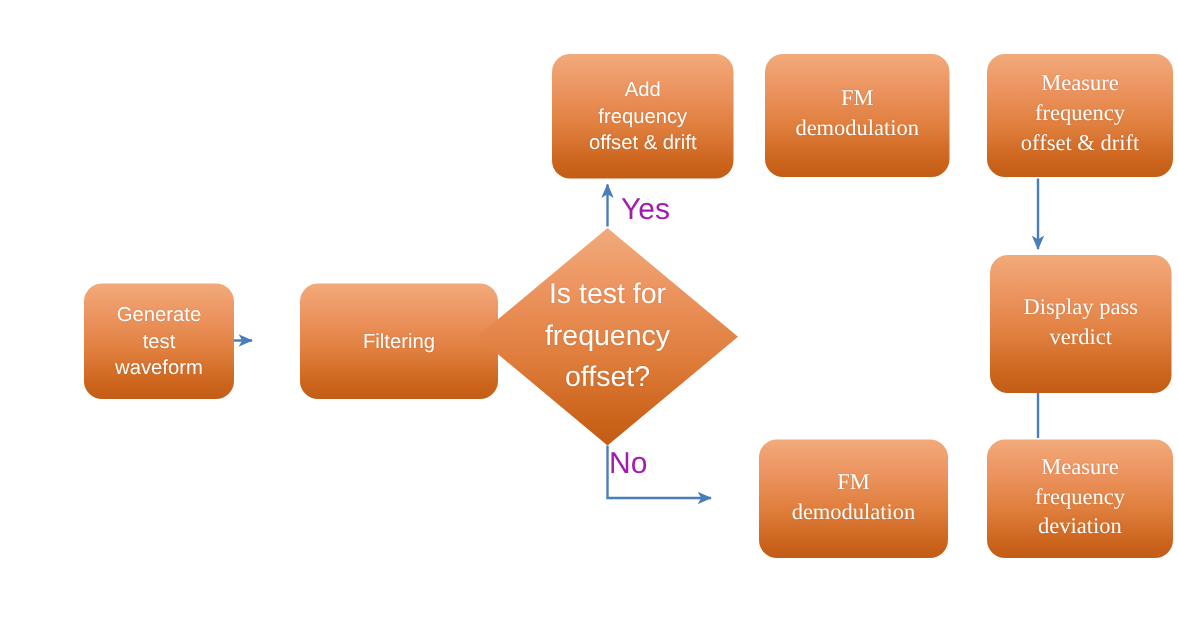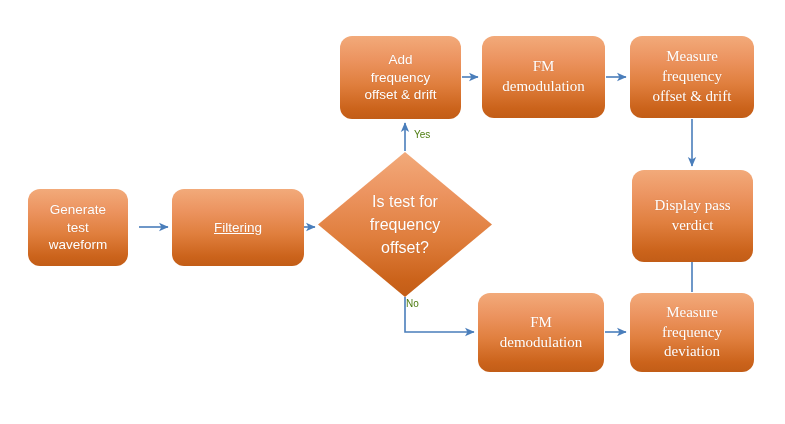--- a/index.html
+++ b/index.html
@@ -29,20 +29,21 @@
     align-items: center;
     justify-content: center;
     text-align: center;
     color: #ffffff;
     box-sizing: border-box;
     background: linear-gradient(to bottom, #f2aa7a 0%, #ec9460 28%, #e07f3e 58%, #cb631b 88%, #c25d17 100%);
     border-radius: 12px;
     line-height: 1.32;
     z-index: 2;
     text-shadow: 0 0 1px rgba(120,50,10,0.25);
+    margin-left: 28px;
   }
   .node.sans {
     font-family: "Liberation Sans", sans-serif;
     font-size: 13.5px;
   }
   .node.serif {
     font-family: "Liberation Serif", serif;
     font-size: 15px;
   }
   .node span {
@@ -64,29 +65,29 @@
     left: 0;
     top: 0;
     width: 100%;
     height: 100%;
     display: flex;
     align-items: center;
     justify-content: center;
     text-align: center;
     color: #ffffff;
     font-family: "Liberation Sans", sans-serif;
-    font-size: 16px;
+    font-size: 19px;
     line-height: 1.45;
     text-shadow: 0 0 1px rgba(120,50,10,0.25);
   }
   .edge-label {
     position: absolute;
-    color: #4d7c0f;
+    color: #a21caf;
     font-family: "Liberation Sans", sans-serif;
-    font-size: 10px;
+    font-size: 20px;
     z-index: 3;
     white-space: nowrap;
   }
 </style>
 </head>
 <body>
 
 <div id="canvas">
 
   <svg id="wires" viewBox="0 0 785 424">
@@ -115,21 +116,21 @@
       <line x1="692" y1="292" x2="692" y2="246" marker-end="url(#arrowhead)"></line>
     </g>
   </svg>
 
   <div class="node sans" style="left:28px; top:189px; width:100px; height:77px;">
     <span style="white-space:pre-line;">Generate
 test
 waveform</span>
   </div>
 
-  <div class="node sans" style="left:172px; top:189px; width:132px; height:77px;text-decoration:underline;">
+  <div class="node sans" style="left:172px; top:189px; width:132px; height:77px;">
     <span style="white-space:pre-line;">Filtering</span>
   </div>
 
   <div class="diamond" style="left:318px; top:152px; width:174px; height:145px;">
     <svg class="shape" viewBox="0 0 174 145" preserveAspectRatio="none">
       <polygon points="87,0 174,72.5 87,145 0,72.5" fill="url(#nodeGrad)"></polygon>
     </svg>
     <div class="dlabel" style="white-space:pre-line;">Is test for
 frequency
 offset?</div>

